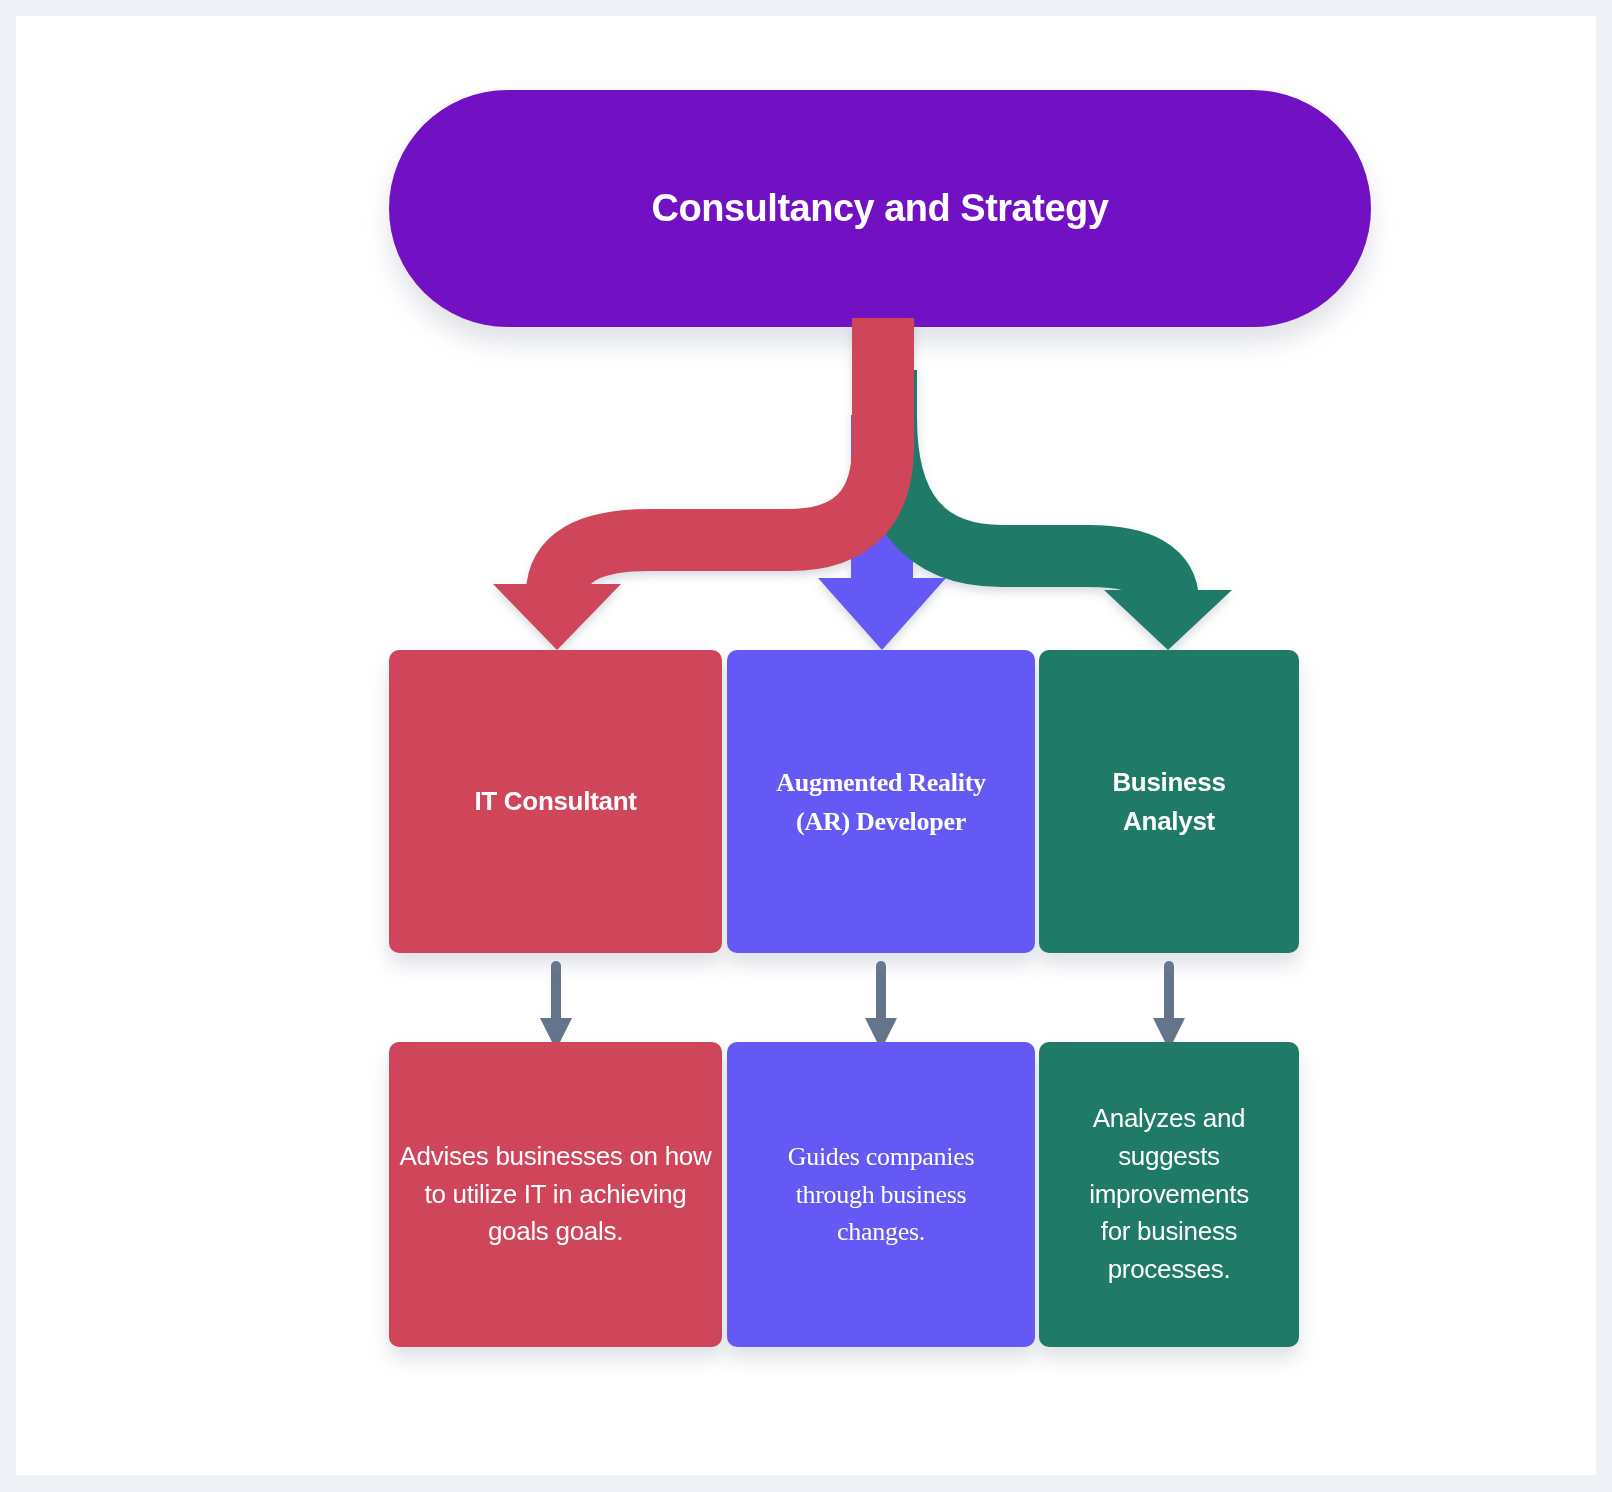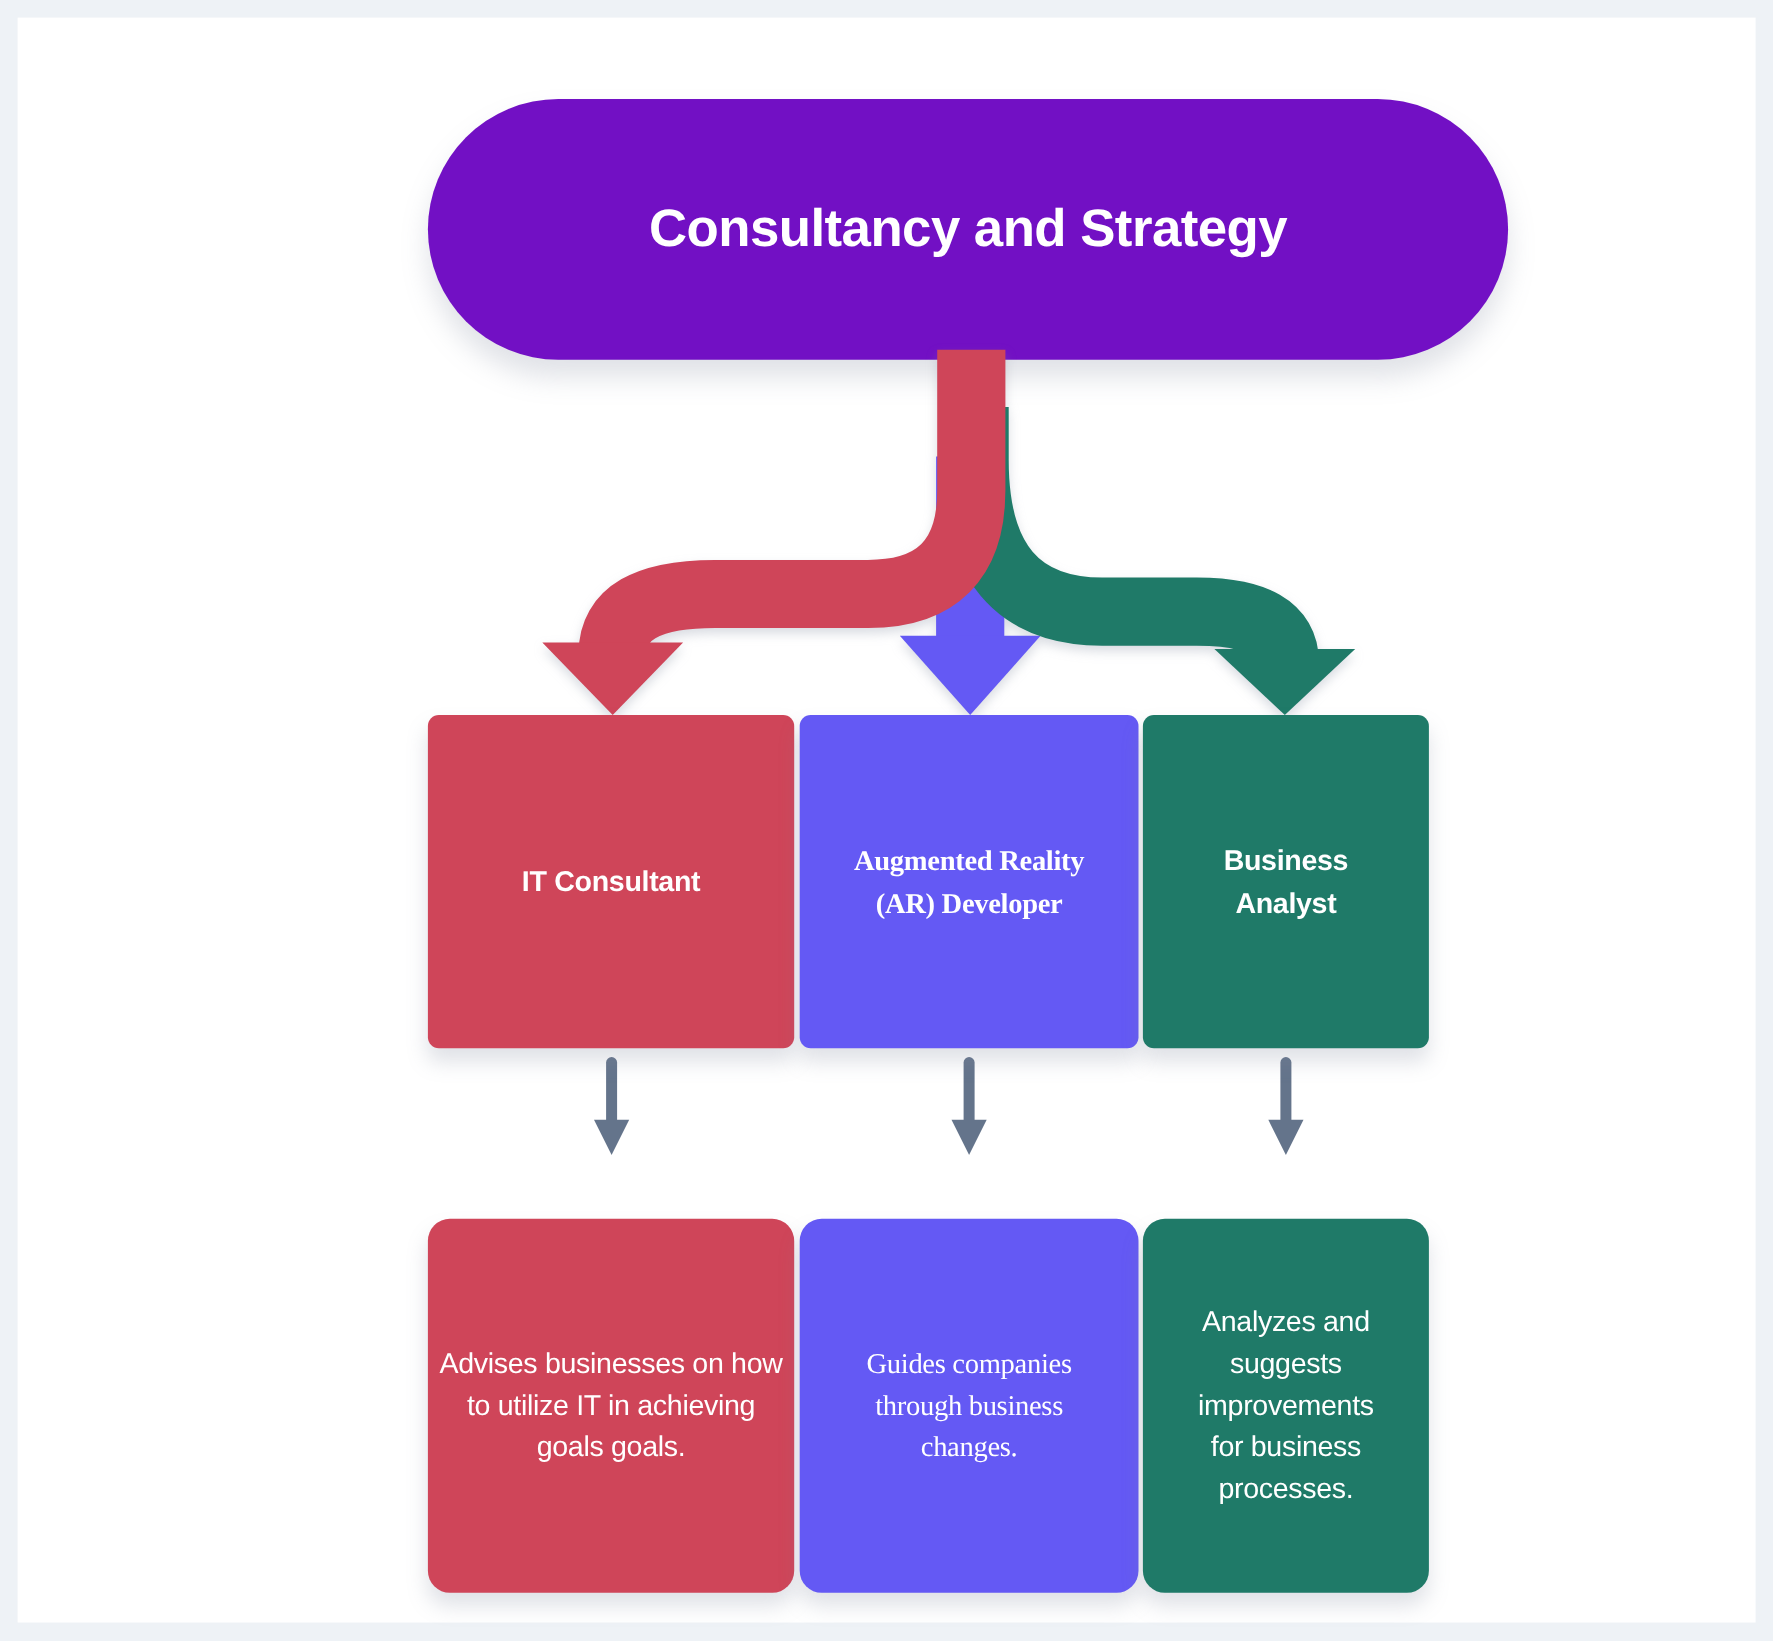--- a/index.html
+++ b/index.html
@@ -19,21 +19,21 @@
     position: absolute;
     left: 389px; top: 90px; width: 982px; height: 237px;
     background: var(--purple, #7210C4);
     border-radius: 120px;
     display: flex; align-items: center; justify-content: center;
     box-shadow: 0 16px 24px rgba(130,140,160,0.25);
     z-index: 2;
   }
   .pill .label {
     color: var(--text, #fff);
-    font-size: 48px; font-weight: bold; letter-spacing: -0.5px;
+    font-size: 38px; font-weight: bold; letter-spacing: -0.5px;
     text-align: center;
   }
   svg.connectors {
     position: absolute; left: 0; top: 0;
     z-index: 3; pointer-events: none;
   }
   .big-arrows { filter: drop-shadow(0 5px 5px rgba(130,140,160,0.30)); }
   .stroke-red   { stroke: var(--red, #CF4559); fill: none; }
   .stroke-green { stroke: var(--green, #1F7A68); fill: none; }
   .fill-red     { fill: var(--red, #CF4559); }
@@ -48,21 +48,21 @@
     color: var(--text, #fff);
     text-align: center;
     box-shadow: 0 12px 18px rgba(130,140,160,0.25);
     z-index: 4;
     box-sizing: border-box;
   }
   .box.red   { background: var(--red, #CF4559); }
   .box.blue  { background: var(--blue, #6459F4); font-family: Liberation Serif, serif; }
   .box.green { background: var(--green, #1F7A68); }
   .row-role { top: 650px; height: 303px; }
-  .row-desc { top: 1108px; height: 340px; border-radius: 20px; }
+  .row-desc { top: 1042px; height: 305px; }
   .col-1 { left: 389px;  width: 333px; padding: 0 4px; }
   .col-2 { left: 727px;  width: 308px; padding: 0 30px; }
   .col-3 { left: 1039px; width: 260px; padding: 0 40px; }
   .role-title {
     font-size: 26px; font-weight: bold; letter-spacing: -0.3px;
     line-height: 1.5;
   }
   .desc-text {
     font-size: 26px; font-weight: normal; letter-spacing: -0.3px;
     line-height: 1.46;

